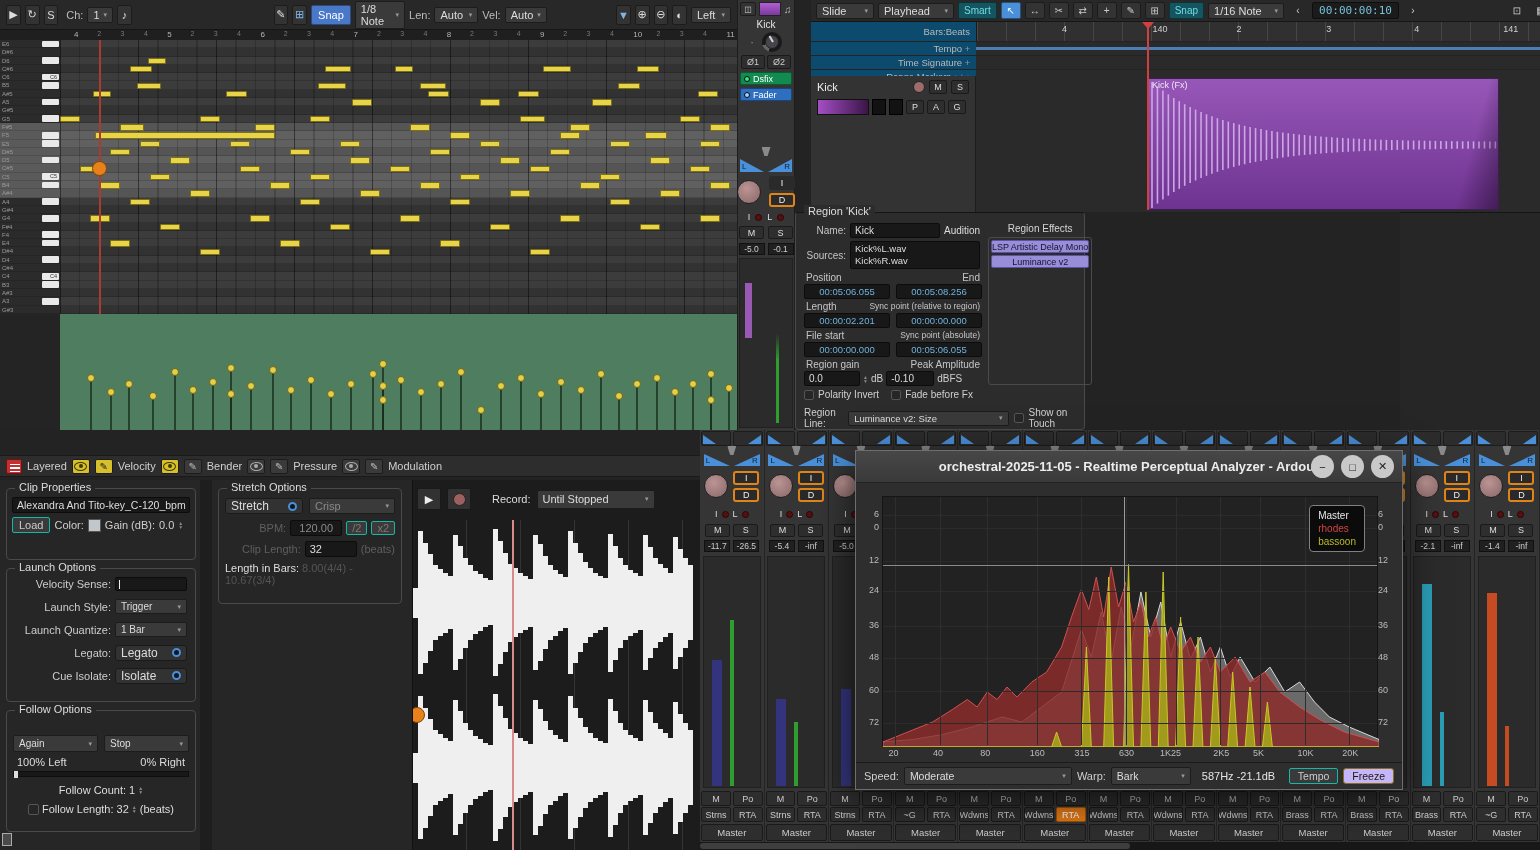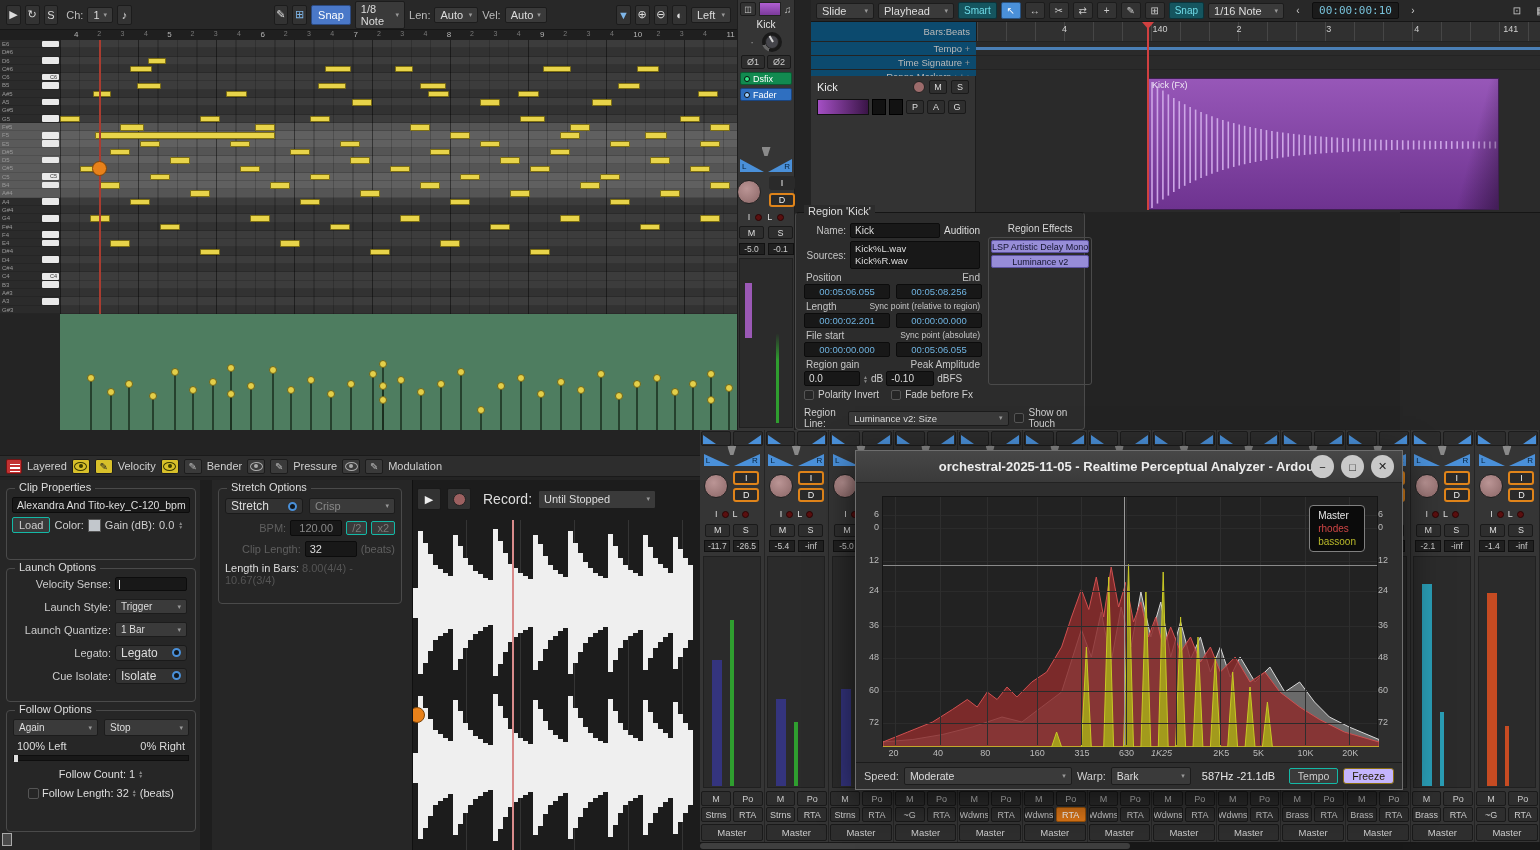--- a/index.html
+++ b/index.html
@@ -186,21 +186,21 @@
 .spin{display:flex;flex-direction:column;font-size:5px;color:#888;line-height:4px}
 #launchf{position:absolute;left:6px;top:88px;width:190px;height:134px}
 .lrow{display:flex;align-items:center;justify-content:flex-end;gap:4px;margin:6px 8px 0 0;height:17px}
 .lrow .llab{color:#ccc}
 .lrow .dd{width:72px;font-size:10px}
 .togb{width:72px;height:16px;background:#323232;border:1px solid #1a1a1a;border-radius:3px;color:#ddd;display:flex;align-items:center;justify-content:space-between;padding:0 5px;font-size:12px}
 .bluering{width:9px;height:9px;border-radius:50%;border:2px solid #4a90d9;background:#10161c}
 #velinput{width:72px;height:14px;position:relative}
 #velinput .caret{position:absolute;left:3px;top:2px;width:1px;height:9px;background:#eee}
 #followf{position:absolute;left:6px;top:230px;width:190px;height:122px}
-#fdrow{display:flex;gap:6px;margin:8px 6px 4px}
+#fdrow{display:flex;gap:6px;margin:24px 6px 4px}
 #fdrow .dd{flex:1;font-size:10px;height:17px}
 #pctrow{display:flex;justify-content:space-between;margin:0 10px 3px;color:#ddd}
 #fslider{height:6px;background:#181818;border:1px solid #0e0e0e;margin:0 6px;position:relative}
 #fslider .hdl{position:absolute;left:0;top:-1px;width:4px;height:7px;background:#ddd}
 .fcrow{display:flex;align-items:center;justify-content:center;gap:3px;margin-top:7px;color:#ddd}
 
 #stretchf{position:absolute;left:218px;top:8px;width:184px;height:116px}
 #strow1{display:flex;gap:6px;margin:9px 6px 6px}
 #strow1 .togb{width:78px}
 #strow1 .dd{flex:1;color:#888}
@@ -1963,21 +1963,21 @@
   </div>
   <div id="cornerbox" class="abs" style="left:2px;top:353px"></div>
 </div>
 
 <div id="wpanel" class="abs">
   <div id="wtransport">
     <span class="tpb">▶</span>
     <span class="tpb">
         <span class="recc"></span>
       </span>
-    <span style="margin-left:6px;font-size:14px;color:#ddd">Record:</span>
+    <span style="margin-left:15px;font-size:11px;color:#ddd">Record:</span>
     <span class="dd" style="width:118px;height:19px">
         <span>Until Stopped</span>
         <span class="ar">▾</span>
       </span>
   </div>
   <div id="wlanes">
     <div class="wlane" id="wlane1" style="top:0">
         <div class="wbar" style="height: 30px;"></div>
         <div class="wbar" style="height: 142.5px;"></div>
         <div class="wbar" style="height: 120px;"></div>
@@ -2160,21 +2160,21 @@
       <div id="hline" style="top: 67.5px;"></div>
       <div id="cursorv" style="left: 240.56px;"></div>
     </div>
   <div id="xt">
       <span style="left: 6.4px;">20</span>
       <span style="left: 51.04px;">40</span>
       <span style="left: 98.16px;">80</span>
       <span style="left: 147.76px;">160</span>
       <span style="left: 192.4px;">315</span>
       <span style="left: 237.04px;">630</span>
-      <span style="left: 269px; font-style: italic;">1K25</span>
+      <span style="left: 278px;">1K25</span>
       <span style="left: 331.28px;">2K5</span>
       <span style="left: 370.96px;">5K</span>
       <span style="left: 415.6px;">10K</span>
       <span style="left: 460.24px;">20K</span>
     </div>
   <div id="anctl">
     <span>Speed:</span>
     <span class="dd" id="speeddd">
         <span>Moderate</span>
         <span class="ar">▾</span>

